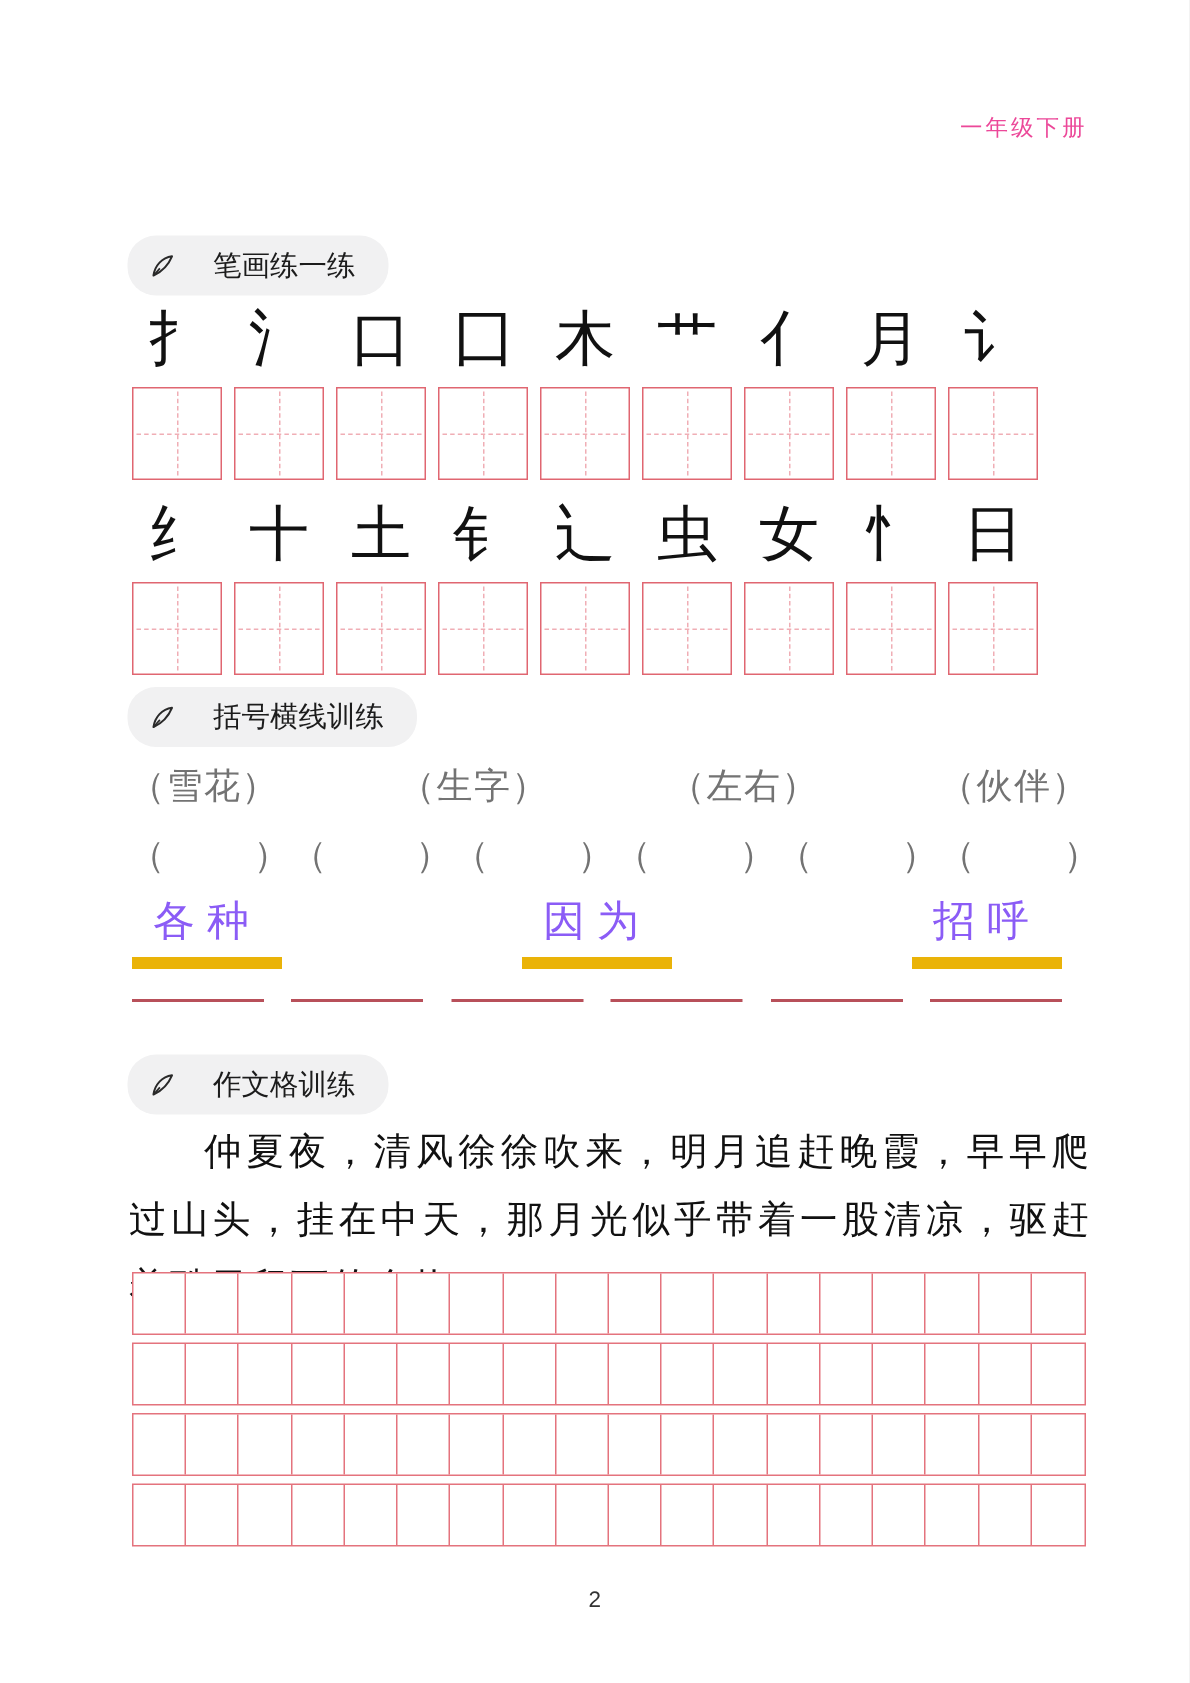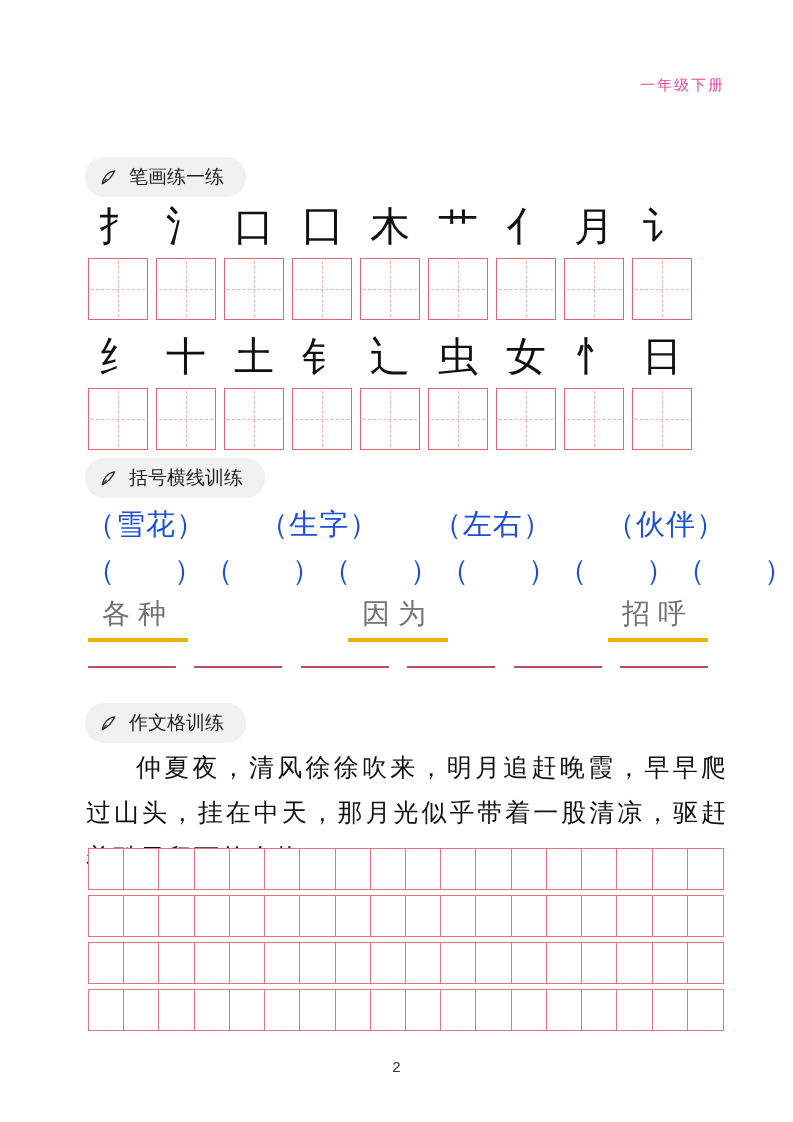--- a/index.html
+++ b/index.html
@@ -12,21 +12,21 @@
     color:#222;
     overflow:hidden;
   }
   .header-right{
     position:absolute;top:76px;right:68px;
     font-size:15px;letter-spacing:2px;color:#ec4899;
   }
   
   .pill{
     position:absolute;left:85px;
-    display:inline-flex;align-items:center;gap:11px;
+    display:inline-flex;align-items:center;gap:24px;
     background:#f1f1f2;border-radius:19px;
     padding:7px 22px 7px 14px;
     font-family:"Liberation Sans","DejaVu Sans",sans-serif;
     font-size:19px;color:#1c1c1c;
   }
   .pill svg{display:block;}
   
   .stroke-row{
     position:absolute;left:88px;width:604px;
     display:grid;grid-template-columns:repeat(9,60px);gap:8px;
@@ -49,33 +49,33 @@
     border-top:1.5px dashed #f0aeb5;
   }
   .tzg::after{
     content:"";position:absolute;top:2px;bottom:2px;left:50%;
     border-left:1.5px dashed #f0aeb5;
   }
   
   .bracket-row{
     position:absolute;left:86px;width:640px;
     display:flex;justify-content:space-between;
-    font-size:29px;line-height:42px;color:#1d4ed8;white-space:nowrap;
+    font-size:24px;line-height:42px;color:#737373;white-space:nowrap;
   }
   .bracket-row .bracket-word{letter-spacing:1px;}
   .empty-bracket .sp{display:inline-block;width:58px;}
   
   .uword-row{
     position:absolute;left:88px;width:620px;
     display:flex;justify-content:space-between;
   }
   .uword{
-    font-size:28px;line-height:40px;color:#737373;
+    font-size:28px;line-height:40px;color:#8b5cf6;
     padding:0 14px 4px 14px;letter-spacing:8px;
-    border-bottom:4px solid #eab308;
+    border-bottom:8px solid #eab308;
   }
   .uline-row{
     position:absolute;left:88px;width:620px;
     display:flex;justify-content:space-between;
   }
   .uline{width:88px;border-bottom:2px solid #b8505a;height:1px;}
   
   .paragraph{
     position:absolute;left:86px;width:642px;
     font-size:25px;line-height:45px;color:#111;

